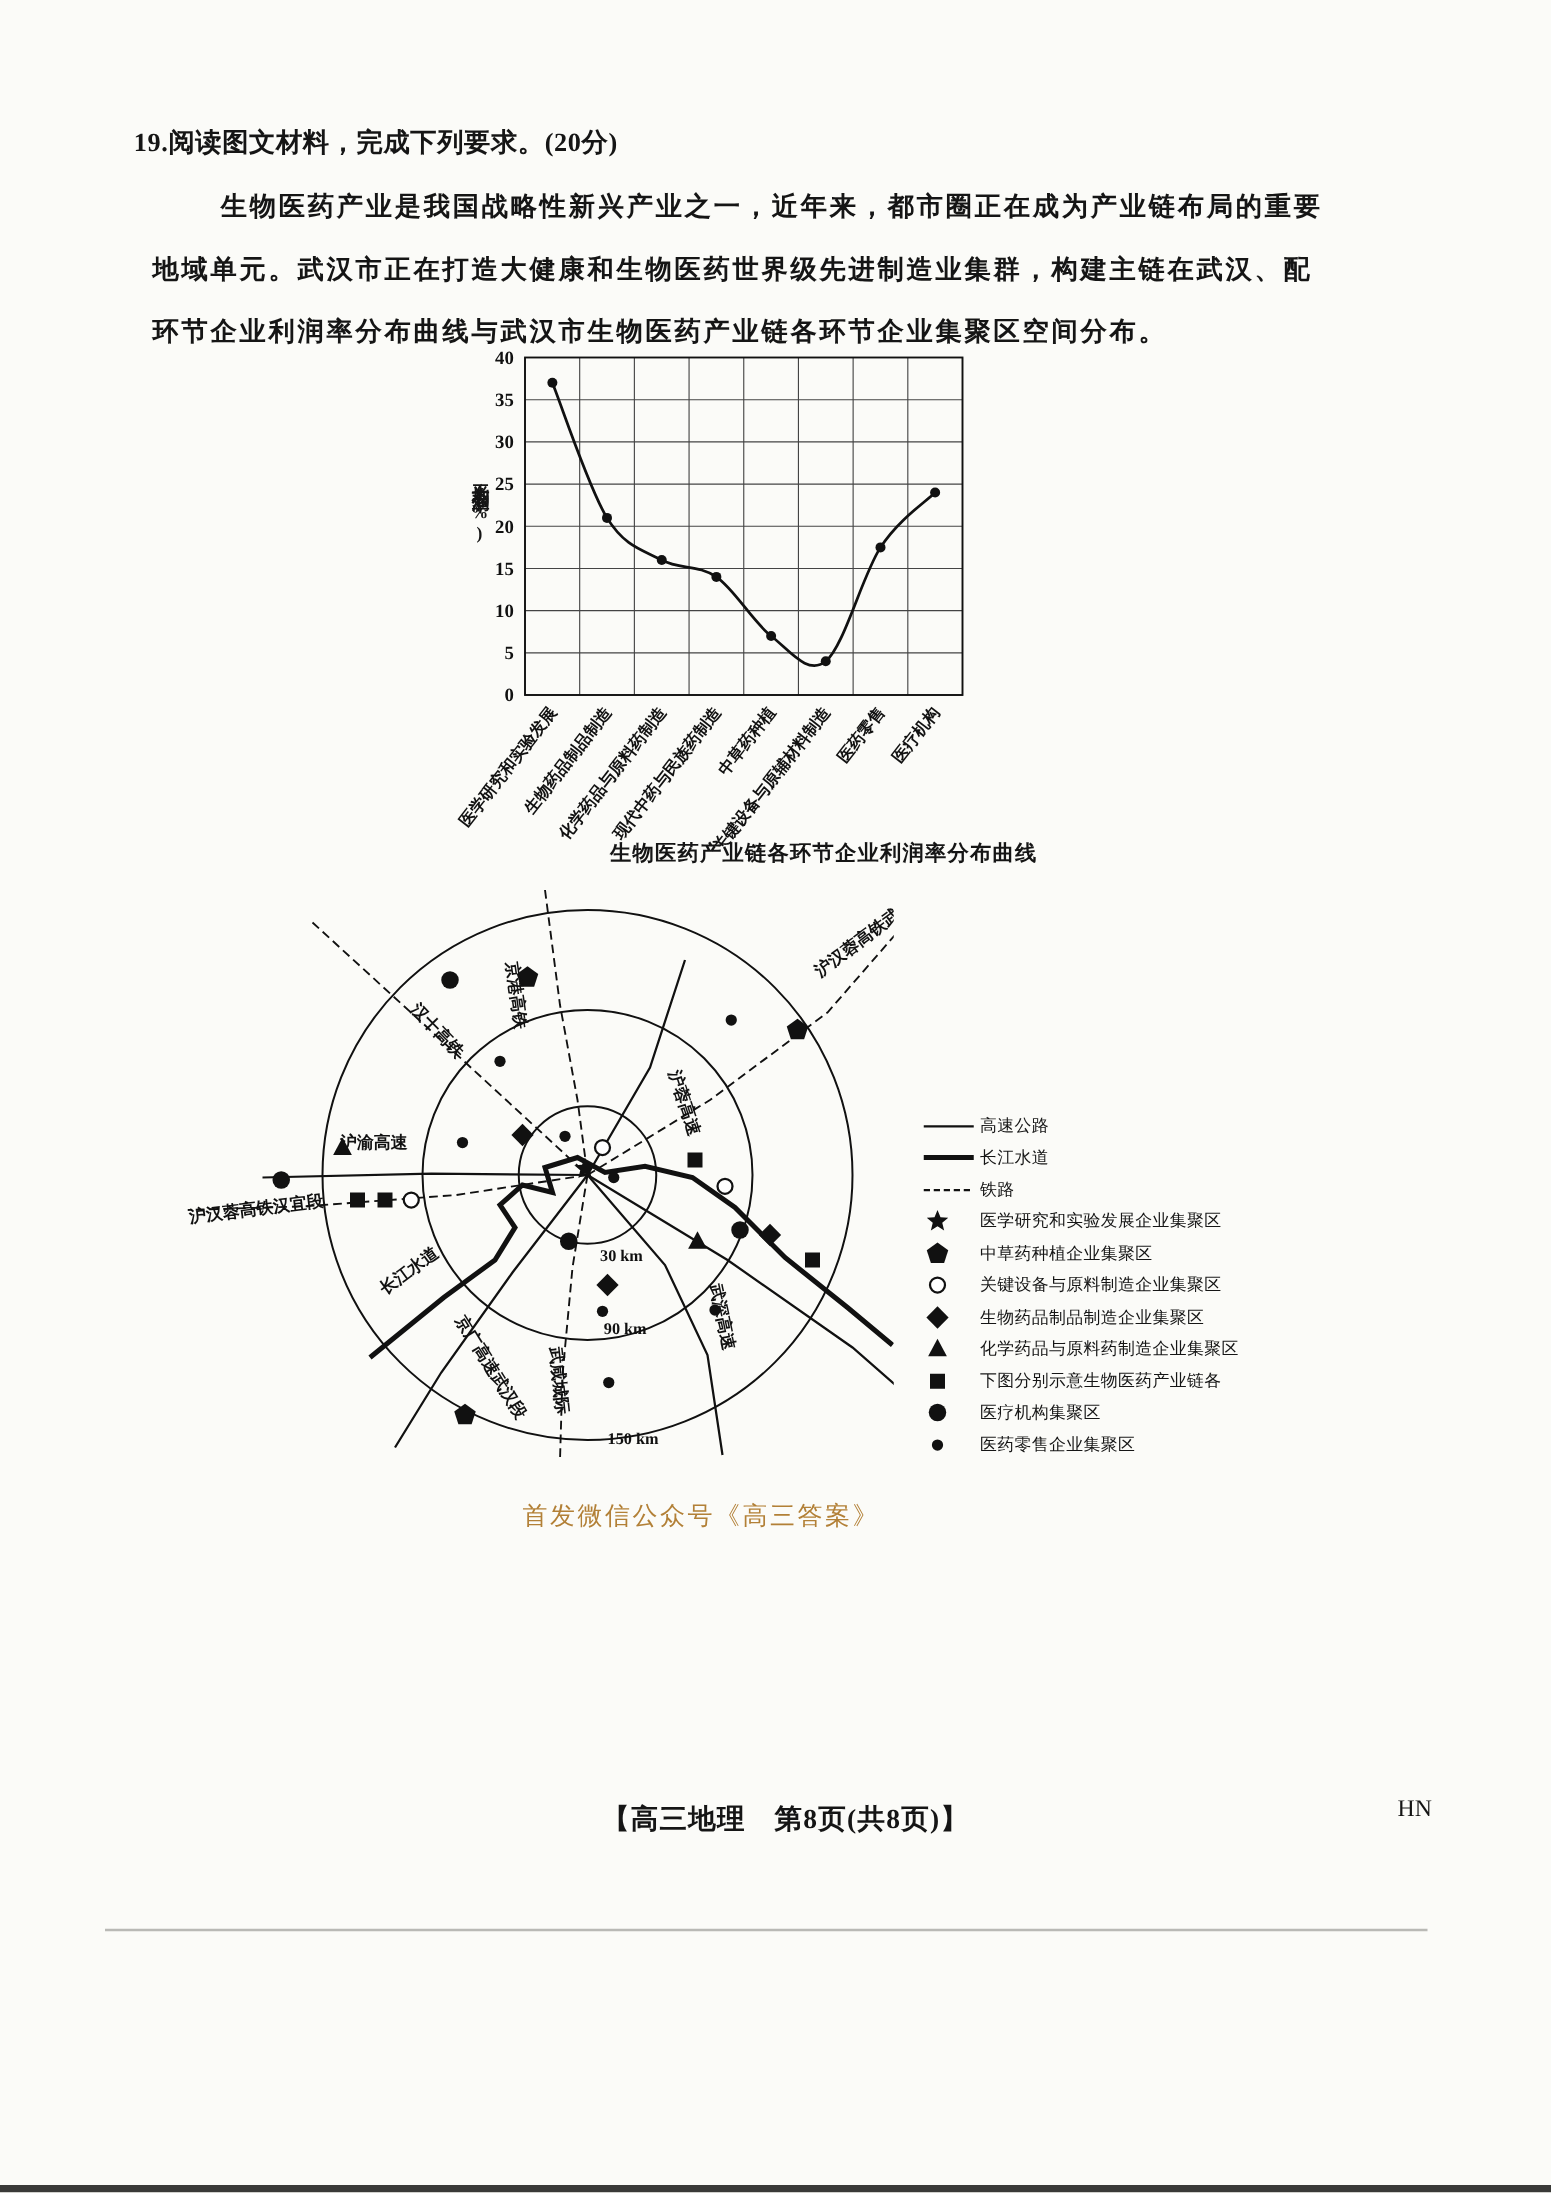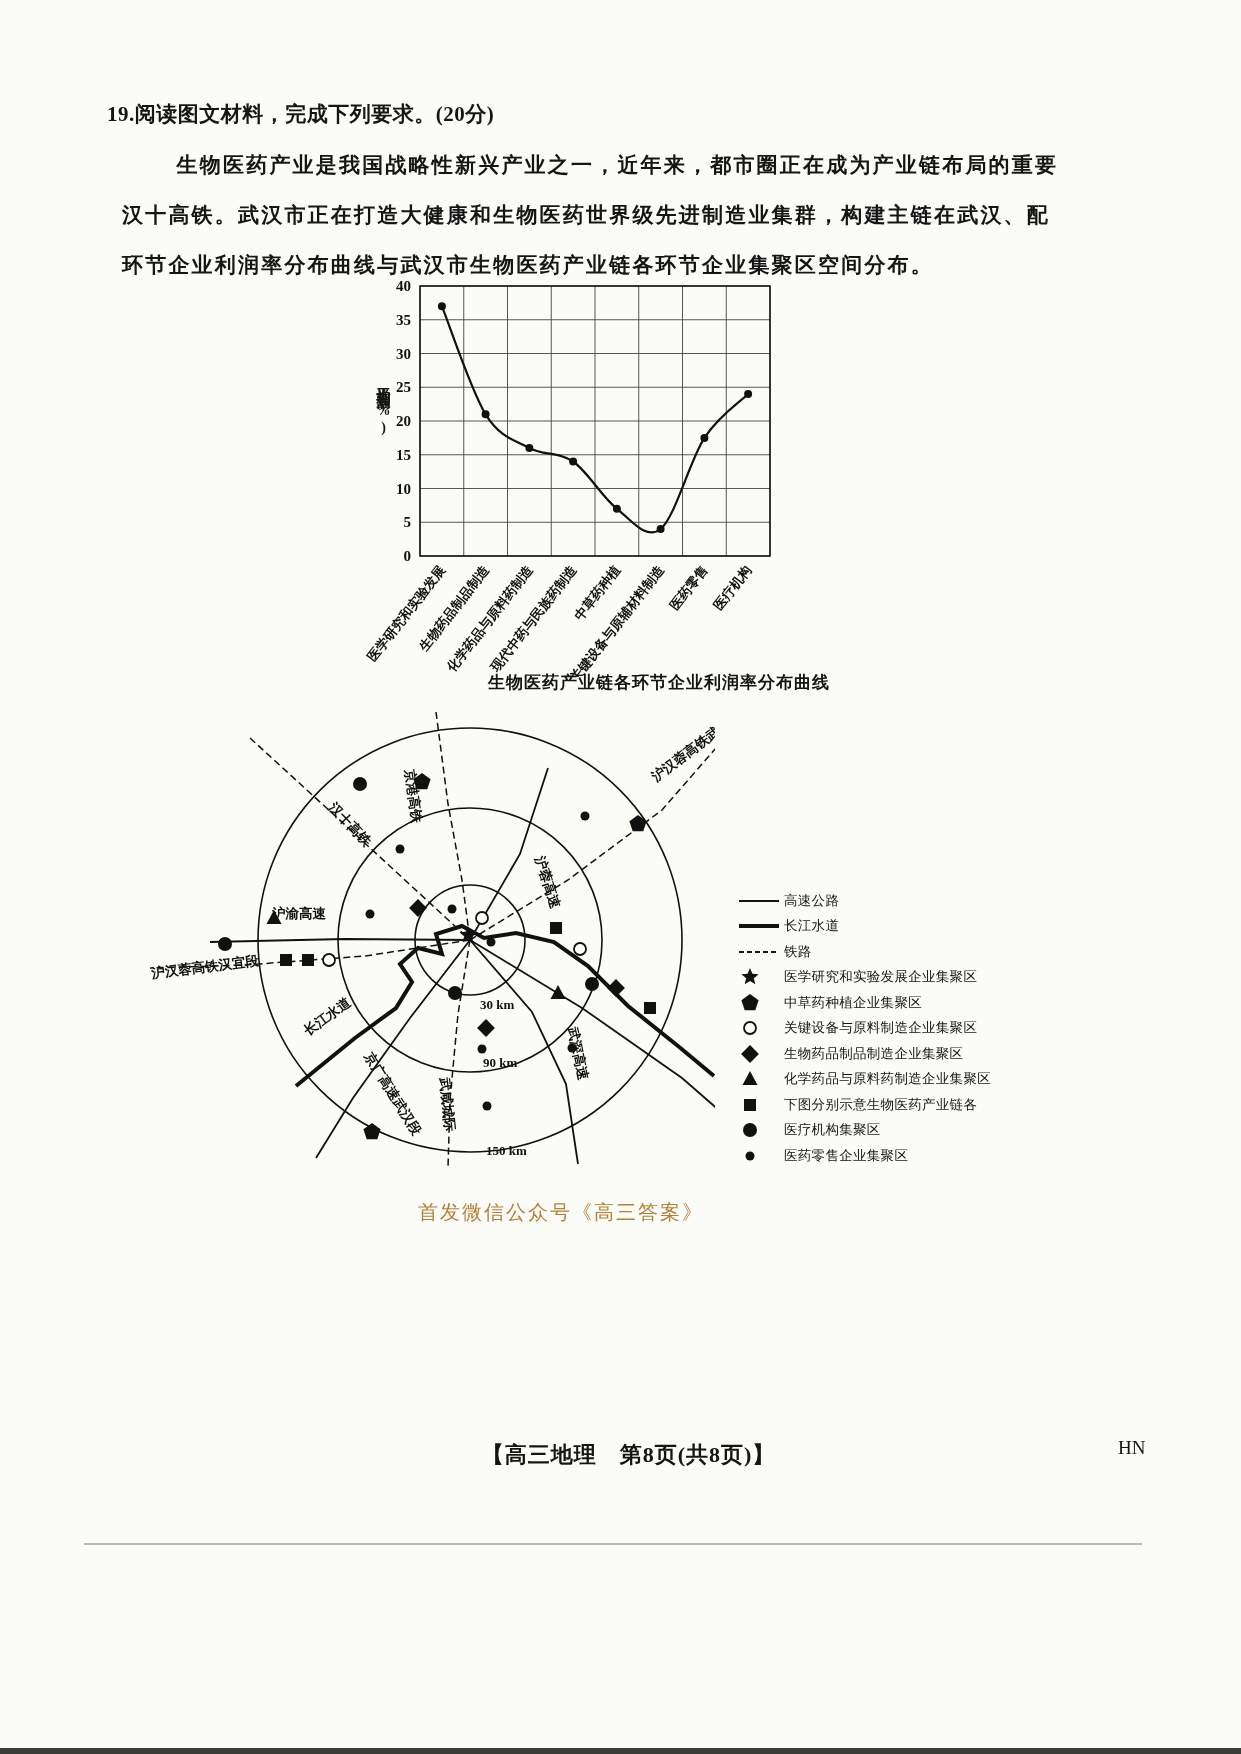--- a/index.html
+++ b/index.html
@@ -42,21 +42,21 @@
   .km{font-size:13px;font-weight:700;font-family:"Liberation Serif",serif;fill:#111;}
   .roadlbl{font-size:13.5px;font-weight:700;font-family:"Liberation Serif",serif;fill:#111;}
 </style>
 </head>
 <body>
 
 <div class="page">
   <div class="q-head">19.阅读图文材料，完成下列要求。(20分)</div>
   <div class="intro" id="intro">
       <div class="intro-line first">生物医药产业是我国战略性新兴产业之一，近年来，都市圈正在成为产业链布局的重要</div>
-      <div class="intro-line">汉十高铁。武汉市正在打造大健康和生物医药世界级先进制造业集群，构建主链在武汉、配</div>
+      <div class="intro-line">地域单元。武汉市正在打造大健康和生物医药世界级先进制造业集群，构建主链在武汉、配</div>
       <div class="intro-line">环节企业利润率分布曲线与武汉市生物医药产业链各环节企业集聚区空间分布。</div>
     </div>
 
   <svg class="chart-wrap" id="profit-chart" width="445" height="405">
       <line class="grid" x1="65" y1="284" x2="415" y2="284"></line>
       <text class="tick" x="56" y="289" text-anchor="end">0</text>
       <line class="grid" x1="65" y1="250.25" x2="415" y2="250.25"></line>
       <text class="tick" x="56" y="255.25" text-anchor="end">5</text>
       <line class="grid" x1="65" y1="216.5" x2="415" y2="216.5"></line>
       <text class="tick" x="56" y="221.5" text-anchor="end">10</text>

